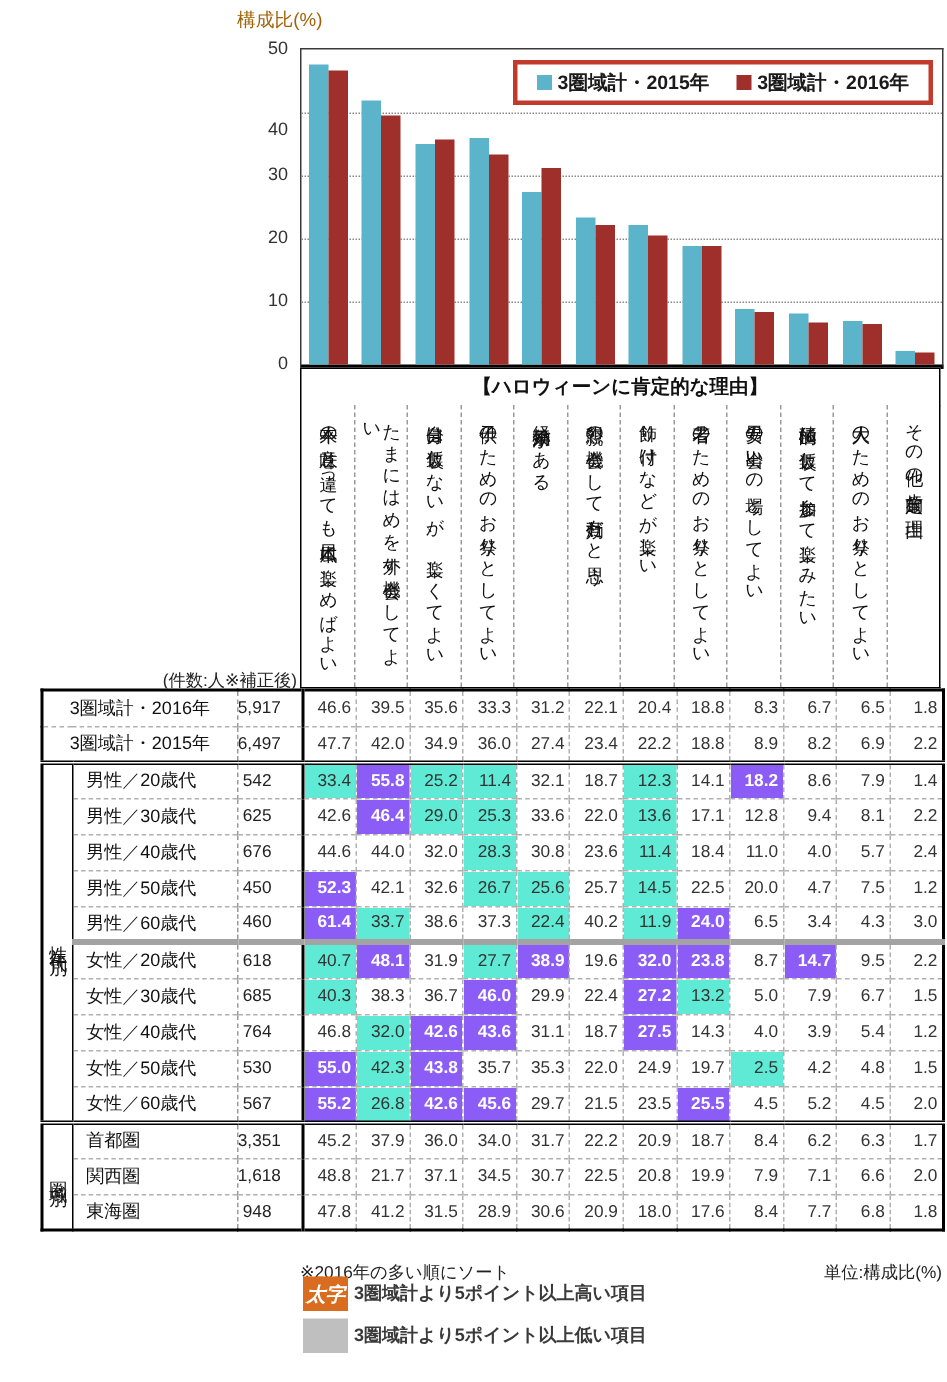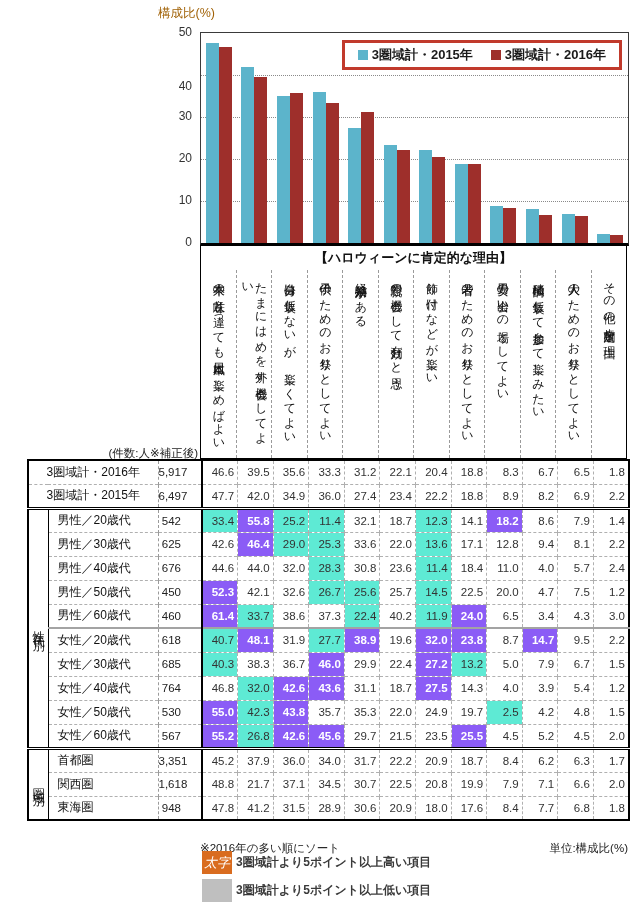--- a/index.html
+++ b/index.html
@@ -40,29 +40,29 @@
   .data-table td{height:24px;padding:0;font-size:11.5px;color:#333;box-sizing:border-box;overflow:hidden;white-space:nowrap;}
   td.grp{border-right:1px solid #000;text-align:center;vertical-align:middle;}
   .grp-text{writing-mode:vertical-rl;text-orientation:upright;font-size:12px;letter-spacing:3px;color:#111;}
   td.lbl{text-align:left;padding-left:9px;font-size:12px;color:#111;border-right:1px dashed #9a9a9a;}
   td.lbl.ctr{text-align:center;padding-left:0;}
   td.cnt{text-align:right;padding-right:20px;border-right:2px solid #000;color:#222;}
   td.v{text-align:right;padding-right:3px;border-left:1px dashed #b0b0b0;}
   td.v.first{border-left:none;}
   tr.rsep td{border-top:1px dashed #b0b0b0;}
   tr.gsep td{border-top:3px double #000;}
-  tr.ssep td{border-top:2px solid #a3a3a3;}
+  tr.ssep td{border-top:4px solid #a3a3a3;}
   td.v.h{background:#8b5cf6;color:#fff;font-weight:bold;}
   td.v.l{background:#5eead4;}
 
   
   .foot-sort{position:absolute;left:200px;top:841px;font-size:11.5px;color:#222;}
   .foot-unit{position:absolute;left:428px;top:841px;width:200px;text-align:right;font-size:11.5px;color:#222;}
   .bl-box{position:absolute;left:202px;width:30px;height:23px;display:flex;align-items:center;justify-content:center;}
-  .bl-box.high{top:851px;background:#D96C1F;color:#fff;font-weight:normal;font-style:italic;font-size:13px;}
+  .bl-box.high{top:851px;background:#D96C1F;color:#fff;font-weight:bold;font-style:italic;font-size:13px;}
   .bl-box.low{top:879px;background:#BFBFBF;}
   .bl-text{position:absolute;left:236px;font-size:12px;font-weight:bold;color:#3a3a3a;line-height:23px;}
   .bl-text.high{top:851px;}
   .bl-text.low{top:879px;}
 </style>
 </head>
 <body>
 
 <div class="stage">
 

